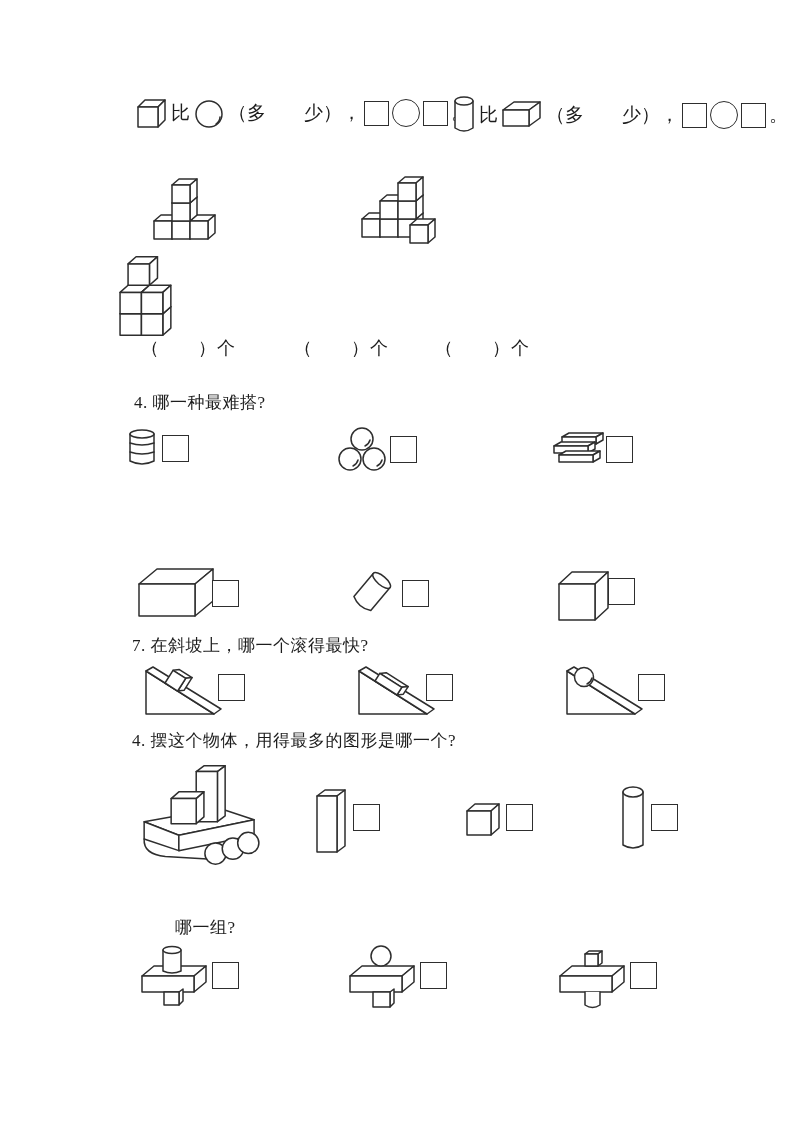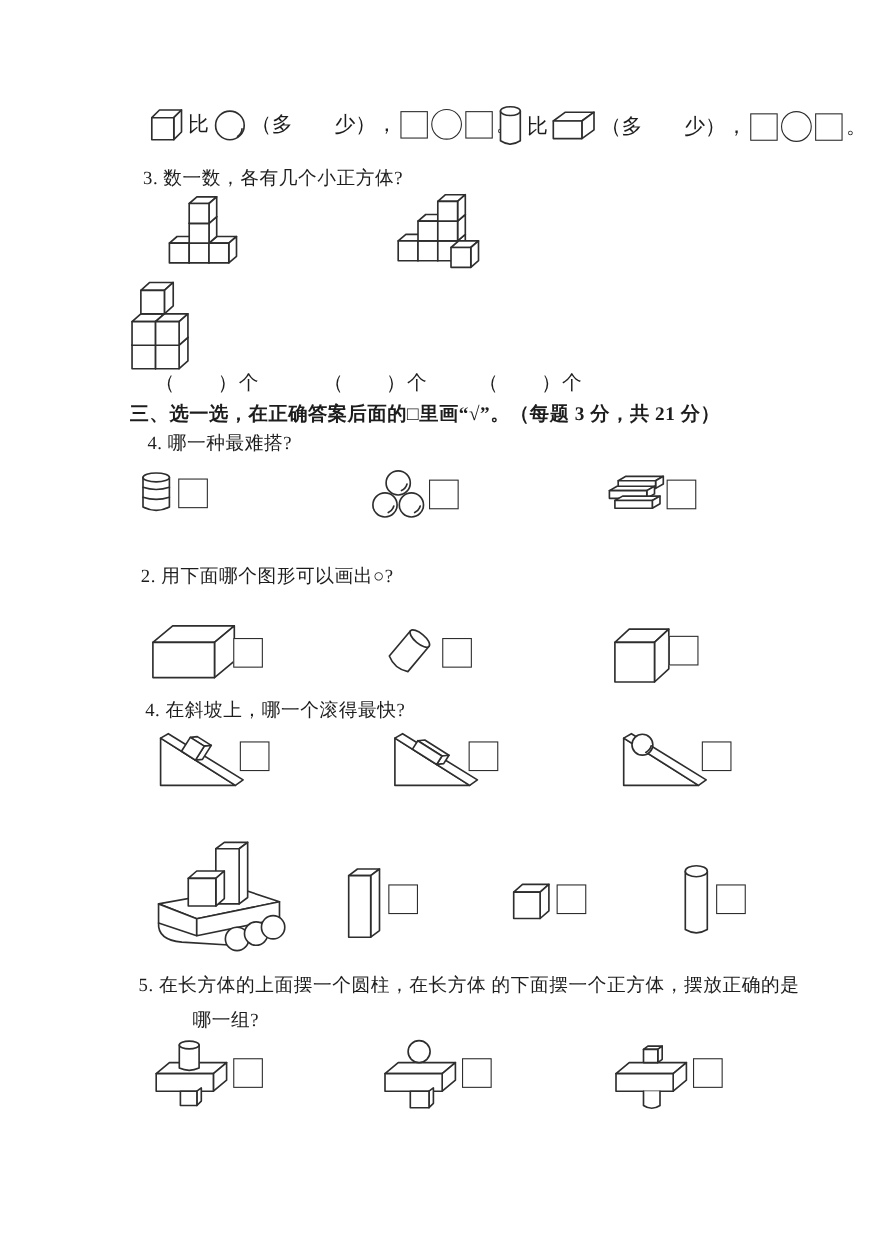--- a/index.html
+++ b/index.html
@@ -60,21 +60,20 @@
       <polygon class="sk" points="28,10 39,2 39,18 28,26"></polygon>
       <rect class="sk" x="2" y="10" width="26" height="16"></rect>
     </svg>
     <span>（多　　少），</span>
     <span class="abox"></span>
     <span class="acircle"></span>
     <span class="abox"></span>
     <span>。</span>
   </div>
 
-  <div class="abs txt" style="left:130px;top:150px;">3. 数一数，各有几个小正方体?</div>
 
   <svg class="abs" style="left:150px;top:178px;" width="68" height="63" viewBox="0 0 68 63">
     <g>
       <polygon class="sk" points="4,43 11,37 29,37 22,43"></polygon>
         <polygon class="sk" points="22,43 29,37 29,55 22,61"></polygon>
         <rect class="sk" x="4" y="43" width="18" height="18"></rect>
       <polygon class="sk" points="22,43 29,37 47,37 40,43"></polygon>
         <polygon class="sk" points="40,43 47,37 47,55 40,61"></polygon>
         <rect class="sk" x="22" y="43" width="18" height="18"></rect>
       <polygon class="sk" points="40,43 47,37 65,37 58,43"></polygon>
@@ -132,21 +131,20 @@
       <polygon class="sk" points="13,10 22,2 46,2 37,10"></polygon>
         <polygon class="sk" points="37,10 46,2 46,26 37,34"></polygon>
         <rect class="sk" x="13" y="10" width="24" height="24"></rect>
     </g>
   </svg>
 
   <div class="abs slot" style="left:141px;top:336px;">（　　）个</div>
   <div class="abs slot" style="left:294px;top:336px;">（　　）个</div>
   <div class="abs slot" style="left:435px;top:336px;">（　　）个</div>
 
-  <div class="abs heading" style="left:118px;top:364px;">三、选一选，在正确答案后面的□里画“√”。（每题 3 分，共 21 分）</div>
 
   <div class="abs txt" style="left:134px;top:391px;">4. 哪一种最难搭?</div>
 
   <svg class="abs" style="left:126px;top:428px;" width="32" height="40" viewBox="0 0 32 40">
     <path class="sk" d="M4,6 V33 Q16,39 28,33 V6"></path>
     <ellipse class="sk" cx="16" cy="6" rx="12" ry="4"></ellipse>
     <path class="skn" d="M4,15 Q16,19 28,15 M4,24 Q16,28 28,24"></path>
   </svg>
   <span class="checkbox" style="left:162px;top:435px;"></span>
 
@@ -166,21 +164,20 @@
       <polygon class="sk" points="4,18 11,14 45,14 38,18"></polygon>
         <polygon class="sk" points="38,18 45,14 45,21 38,25"></polygon>
         <rect class="sk" x="4" y="18" width="34" height="7"></rect>
       <polygon class="sk" points="9,27 16,23 50,23 43,27"></polygon>
         <polygon class="sk" points="43,27 50,23 50,30 43,34"></polygon>
         <rect class="sk" x="9" y="27" width="34" height="7"></rect>
     </g>
   </svg>
   <span class="checkbox" style="left:606px;top:436px;"></span>
 
-  <div class="abs txt" style="left:128px;top:512px;">2. 用下面哪个图形可以画出○?</div>
 
   <svg class="abs" style="left:136px;top:564px;" width="80" height="56" viewBox="0 0 80 56">
     <polygon class="sk" points="3,20 21,5 77,5 59,20"></polygon>
     <polygon class="sk" points="59,20 77,5 77,37 59,52"></polygon>
     <rect class="sk" x="3" y="20" width="56" height="32"></rect>
   </svg>
   <span class="checkbox" style="left:212px;top:580px;"></span>
 
   <svg class="abs" style="left:344px;top:560px;" width="56" height="64" viewBox="0 0 56 64">
     <g transform="translate(28,32) rotate(40)">
@@ -190,21 +187,21 @@
   </svg>
   <span class="checkbox" style="left:402px;top:580px;"></span>
 
   <svg class="abs" style="left:556px;top:568px;" width="58" height="54" viewBox="0 0 58 54">
     <polygon class="sk" points="3,16 16,4 52,4 39,16"></polygon>
     <polygon class="sk" points="39,16 52,4 52,40 39,52"></polygon>
     <rect class="sk" x="3" y="16" width="36" height="36"></rect>
   </svg>
   <span class="checkbox" style="left:608px;top:578px;"></span>
 
-  <div class="abs txt" style="left:132px;top:634px;">4. 在斜坡上，哪一个滚得最快?</div>
+  <div class="abs txt" style="left:132px;top:634px;">7. 在斜坡上，哪一个滚得最快?</div>
 
   <svg class="abs" style="left:140px;top:664px;" width="82" height="56" viewBox="0 0 82 56">
     <polygon class="sk" points="6,7 6,50 74,50"></polygon>
     <polygon class="sk" points="6,7 13,3 81,45 74,50"></polygon>
     <g transform="translate(25,19) rotate(32.3)">
       <polygon class="sk" points="0,-15 5,-19 20,-19 15,-15"></polygon>
         <polygon class="sk" points="15,-15 20,-19 20,-4 15,0"></polygon>
         <rect class="sk" x="0" y="-15" width="15" height="15"></rect>
     </g>
   </svg>
@@ -222,20 +219,21 @@
   <span class="checkbox" style="left:426px;top:674px;"></span>
 
   <svg class="abs" style="left:561px;top:664px;" width="82" height="56" viewBox="0 0 82 56">
     <polygon class="sk" points="6,7 6,50 74,50"></polygon>
     <polygon class="sk" points="6,7 13,3 81,45 74,50"></polygon>
     <circle class="sk" cx="23" cy="13" r="9.5"></circle>
     <path class="skn" d="M26,20 q4,-2 5,-6"></path>
   </svg>
   <span class="checkbox" style="left:638px;top:674px;"></span>
 
+  <div class="abs txt" style="left:132px;top:729px;">4. 摆这个物体，用得最多的图形是哪一个?</div>
 
   <svg class="abs" style="left:134px;top:760px;" width="136" height="108" viewBox="0 0 140 112">
     <polygon class="sk" points="10,64 88,50 124,62 46,78"></polygon>
     <polygon class="sk" points="10,64 46,78 46,94 10,82"></polygon>
     <polygon class="sk" points="46,78 124,62 124,78 46,94"></polygon>
     <path class="skn" d="M10,82 Q9,98 32,100 L80,103"></path>
     <g>
       <polygon class="sk" points="64,12 72,6 94,6 86,12"></polygon>
         <polygon class="sk" points="86,12 94,6 94,58 86,64"></polygon>
         <rect class="sk" x="64" y="12" width="22" height="52"></rect>
@@ -263,21 +261,20 @@
     <rect class="sk" x="3" y="13" width="24" height="24"></rect>
   </svg>
   <span class="checkbox" style="left:506px;top:804px;"></span>
 
   <svg class="abs" style="left:620px;top:784px;" width="26" height="70" viewBox="0 0 26 70">
     <path class="sk" d="M3,8 V61 Q13,67 23,61 V8"></path>
     <ellipse class="sk" cx="13" cy="8" rx="10" ry="5"></ellipse>
   </svg>
   <span class="checkbox" style="left:651px;top:804px;"></span>
 
-  <div class="abs txt" style="left:126px;top:884px;">5. 在长方体的上面摆一个圆柱，在长方体 的下面摆一个正方体，摆放正确的是</div>
   <div class="abs txt" style="left:144px;top:916px;margin-left:31px;">哪一组?</div>
 
   <svg class="abs" style="left:136px;top:942px;" width="78" height="74" viewBox="0 0 78 74">
     <polygon class="sk" points="6,34 18,24 70,24 58,34"></polygon>
     <polygon class="sk" points="58,34 70,24 70,40 58,50"></polygon>
     <rect class="sk" x="6" y="34" width="52" height="16"></rect>
     <g>
       <path class="sk" d="M27,8 V29 Q36,33 45,29 V8"></path>
       <ellipse class="sk" cx="36" cy="8" rx="9" ry="3.5"></ellipse>
     </g>

